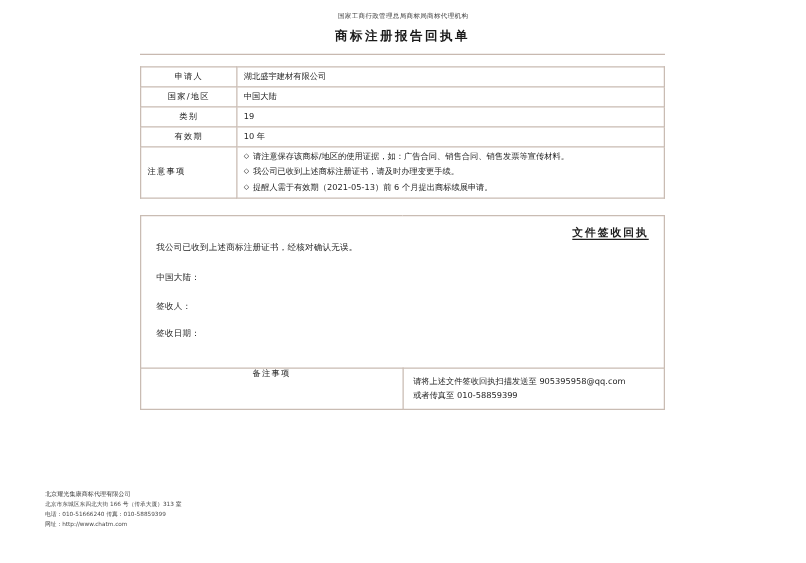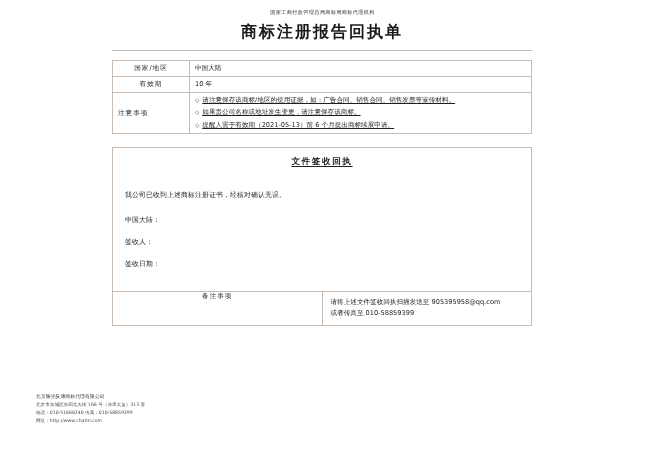--- a/index.html
+++ b/index.html
@@ -31,21 +31,21 @@
     letter-spacing: 0.3px;
   }
   .doc {
     position: absolute;
     top: 22px;
     left: 112px;
     width: 420px;
   }
   .doc-title {
     text-align: center;
-    font-size: 16px;
+    font-size: 10px;
     font-weight: bold;
     letter-spacing: 2px;
     color: #1a1a1a;
     padding-bottom: 7px;
     border-bottom: 1px solid #c8b9b0;
     margin-bottom: 0;
   }
   table.main {
     border-collapse: collapse;
     width: 420px;
@@ -89,47 +89,46 @@
   }
   .diamond {
     flex: 0 0 auto;
     margin-right: 3px;
     font-size: 5.6px;
     line-height: 1.6;
     color: #1f1f1f;
   }
   .note-text {
     flex: 1 1 auto;
-    text-decoration: underline;
   }
   
   table.receipt {
     border-collapse: collapse;
     width: 420px;
     margin-top: 13px;
     table-layout: fixed;
   }
   table.receipt td {
     border: 0.6px solid #c9bcb3;
     font-size: 6.6px;
     color: #1f1f1f;
     vertical-align: top;
   }
   td.receipt-body {
     padding: 8px 12px 10px 12px;
     height: 92px;
   }
   .receipt-title {
-    text-align: center;
+    text-align: right;
     font-size: 8.6px;
     font-weight: bold;
     letter-spacing: 1.6px;
     text-decoration: underline;
     text-underline-offset: 2px;
-    margin-bottom: 22px;
+    margin-bottom: 0;
   }
   .receipt-para {
     font-size: 6.8px;
     line-height: 1.5;
     margin-bottom: 14px;
     letter-spacing: 0.2px;
   }
   .receipt-field {
     font-size: 6.8px;
     line-height: 1.5;
@@ -170,37 +169,45 @@
 
   <div class="topbar">国家工商行政管理总局商标局商标代理机构</div>
 
   <div class="doc">
 
     <div class="doc-title">商标注册报告回执单</div>
 
     <table class="main">
       <tbody>
         <tr>
+          <td class="label">申请人</td>
+          <td class="value">湖北盛宇建材有限公司</td>
+        </tr>
+        <tr>
           <td class="label">国家/地区</td>
           <td class="value">中国大陆</td>
+        </tr>
+        <tr>
+          <td class="label">类别</td>
+          <td class="value">19</td>
         </tr>
         <tr>
           <td class="label">有效期</td>
           <td class="value">10 年</td>
         </tr>
         <tr>
           <td class="label label-notes">注意事项</td>
           <td class="notes-cell">
             <div class="note-line">
               <span class="diamond">◇</span>
               <span class="note-text">请注意保存该商标/地区的使用证据，如：广告合同、销售合同、销售发票等宣传材料。</span>
             </div>
             <div class="note-line">
               <span class="diamond">◇</span>
-              <span class="note-text">如果贵公司名称或地址发生变更，请注意保存该商标。</span>
+              <span class="note-text">我公司已收到上述商标注册证书，请及时办理变更手续。</span>
             </div>
             <div class="note-line">
               <span class="diamond">◇</span>
               <span class="note-text">提醒人需于有效期（2021-05-13）前 6 个月提出商标续展申请。</span>
             </div>
           </td>
         </tr>
       </tbody>
     </table>
 

